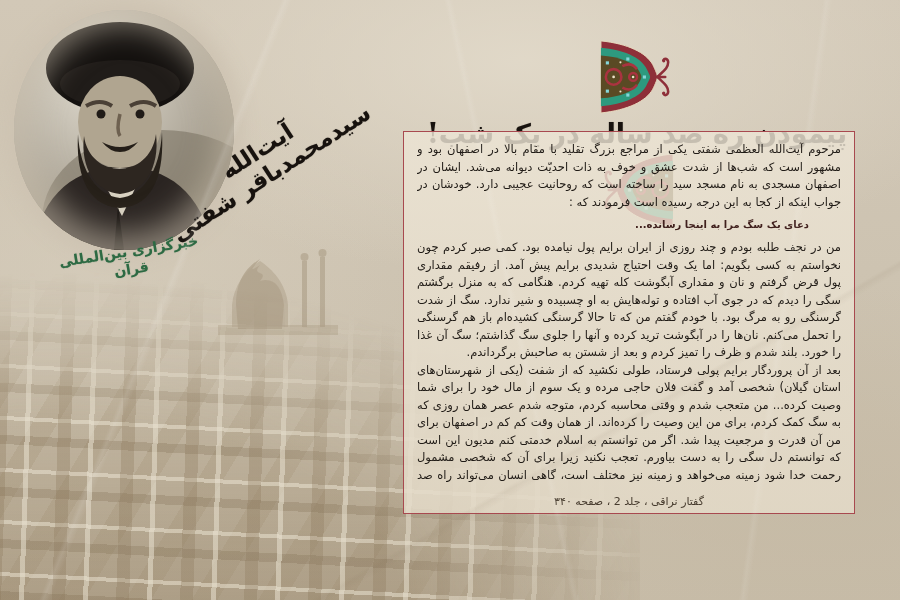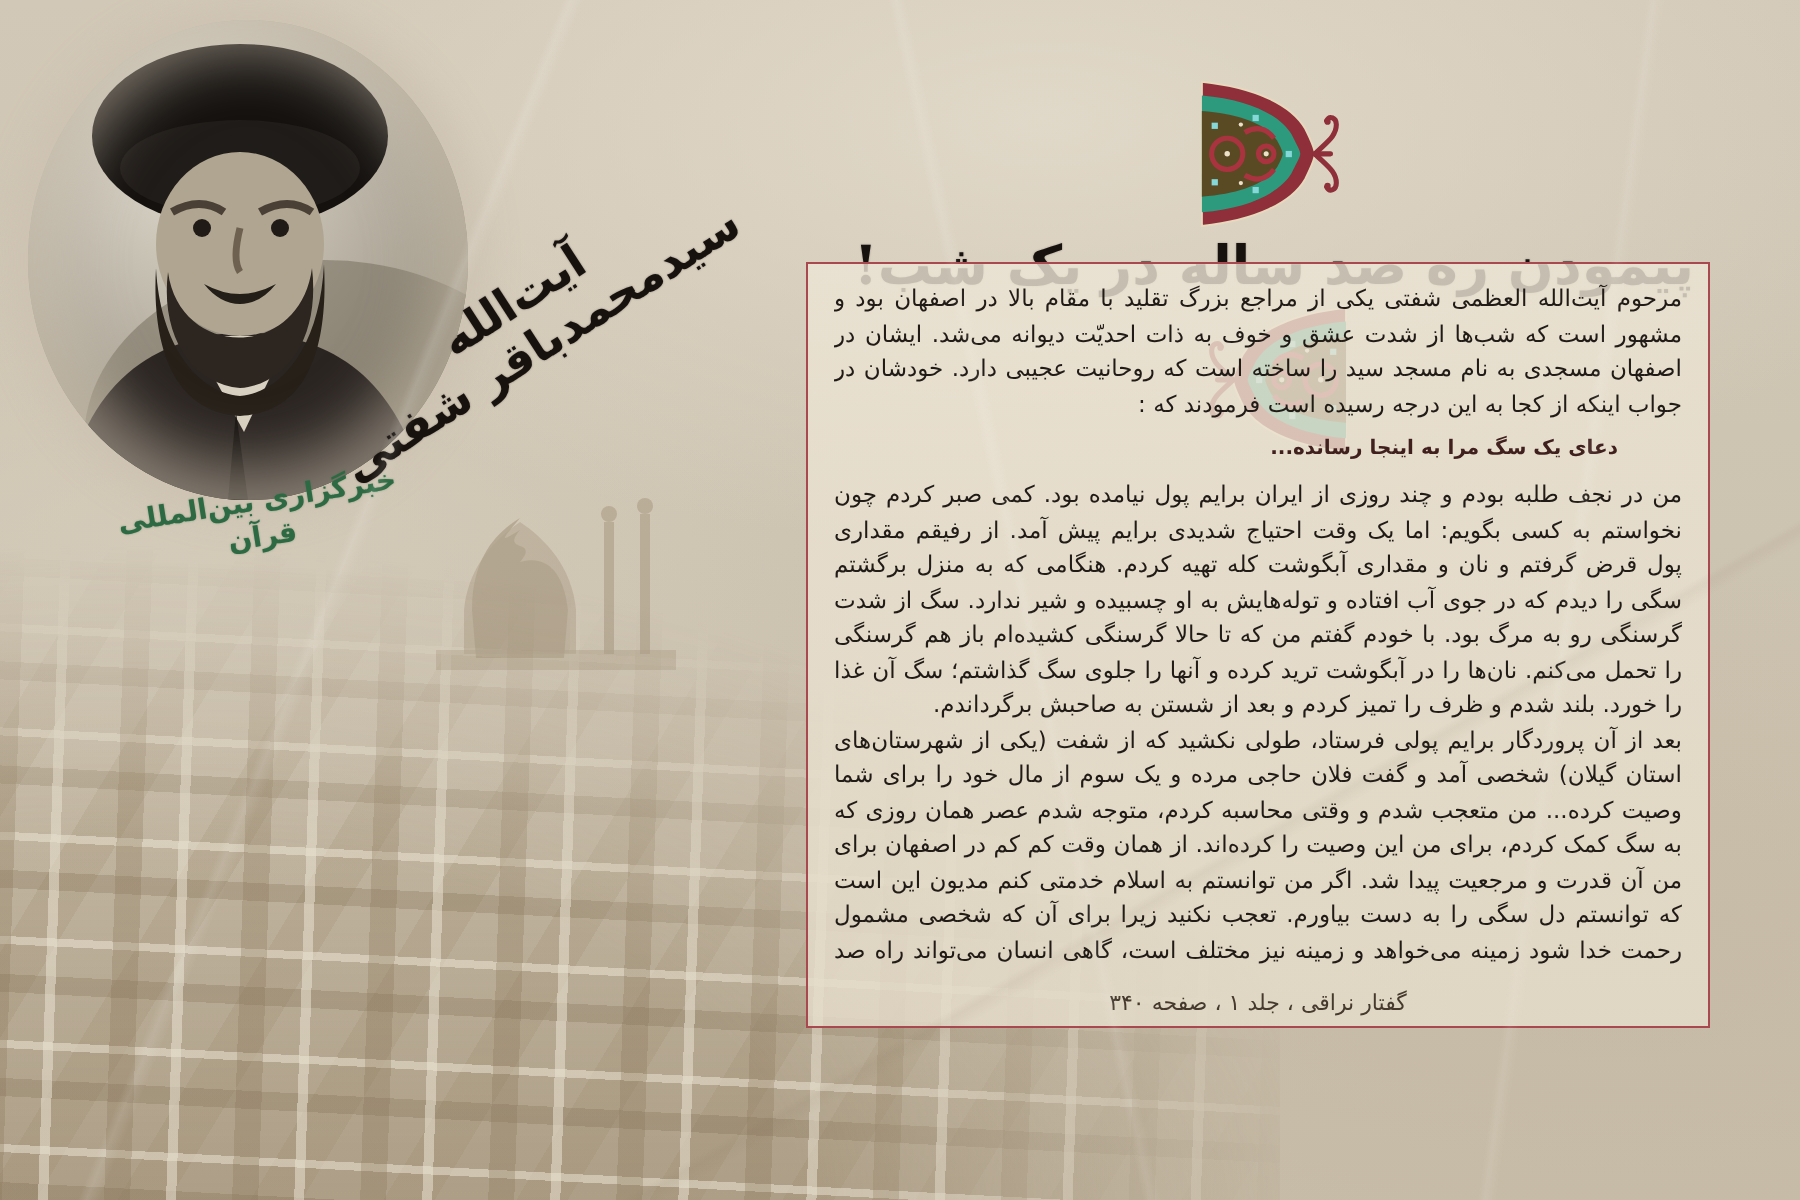--- a/index.html
+++ b/index.html
@@ -222,17 +222,17 @@
     </span>
   </div>
 
   <div class="article-box">
     <div class="article-content">
       <p>مرحوم آیت‌الله العظمی شفتی یکی از مراجع بزرگ تقلید با مقام بالا در اصفهان بود و مشهور است که شب‌ها از شدت عشق و خوف به ذات احدیّت دیوانه می‌شد. ایشان در اصفهان مسجدی به نام مسجد سید را ساخته است که روحانیت عجیبی دارد. خودشان در جواب اینکه از کجا به این درجه رسیده است فرمودند که :</p>
       <p class="highlight">دعای یک سگ مرا به اینجا رسانده...</p>
       <p>من در نجف طلبه بودم و چند روزی از ایران برایم پول نیامده بود. کمی صبر کردم چون نخواستم به کسی بگویم: اما یک وقت احتیاج شدیدی برایم پیش آمد. از رفیقم مقداری پول قرض گرفتم و نان و مقداری آبگوشت کله تهیه کردم. هنگامی که به منزل برگشتم سگی را دیدم که در جوی آب افتاده و توله‌هایش به او چسبیده و شیر ندارد. سگ از شدت گرسنگی رو به مرگ بود. با خودم گفتم من که تا حالا گرسنگی کشیده‌ام باز هم گرسنگی را تحمل می‌کنم. نان‌ها را در آبگوشت ترید کرده و آنها را جلوی سگ گذاشتم؛ سگ آن غذا را خورد. بلند شدم و ظرف را تمیز کردم و بعد از شستن به صاحبش برگرداندم.</p>
       <p>بعد از آن پروردگار برایم پولی فرستاد، طولی نکشید که از شفت (یکی از شهرستان‌های استان گیلان) شخصی آمد و گفت فلان حاجی مرده و یک سوم از مال خود را برای شما وصیت کرده... من متعجب شدم و وقتی محاسبه کردم، متوجه شدم عصر همان روزی که به سگ کمک کردم، برای من این وصیت را کرده‌اند. از همان وقت کم کم در اصفهان برای من آن قدرت و مرجعیت پیدا شد. اگر من توانستم به اسلام خدمتی کنم مدیون این است که توانستم دل سگی را به دست بیاورم. تعجب نکنید زیرا برای آن که شخصی مشمول رحمت خدا شود زمینه می‌خواهد و زمینه نیز مختلف است، گاهی انسان می‌تواند راه صد ساله را در یک شب بپیماید...</p>
     </div>
-    <div class="source-line">گفتار نراقی ، جلد ۱ ، صفحه ۳۴۰</div>
+    <div class="source-line">گفتار نراقی ، جلد 2 ، صفحه ۳۴۰</div>
   </div>
 
   <div class="creases"></div>
 </div>
 
 </body></html>

